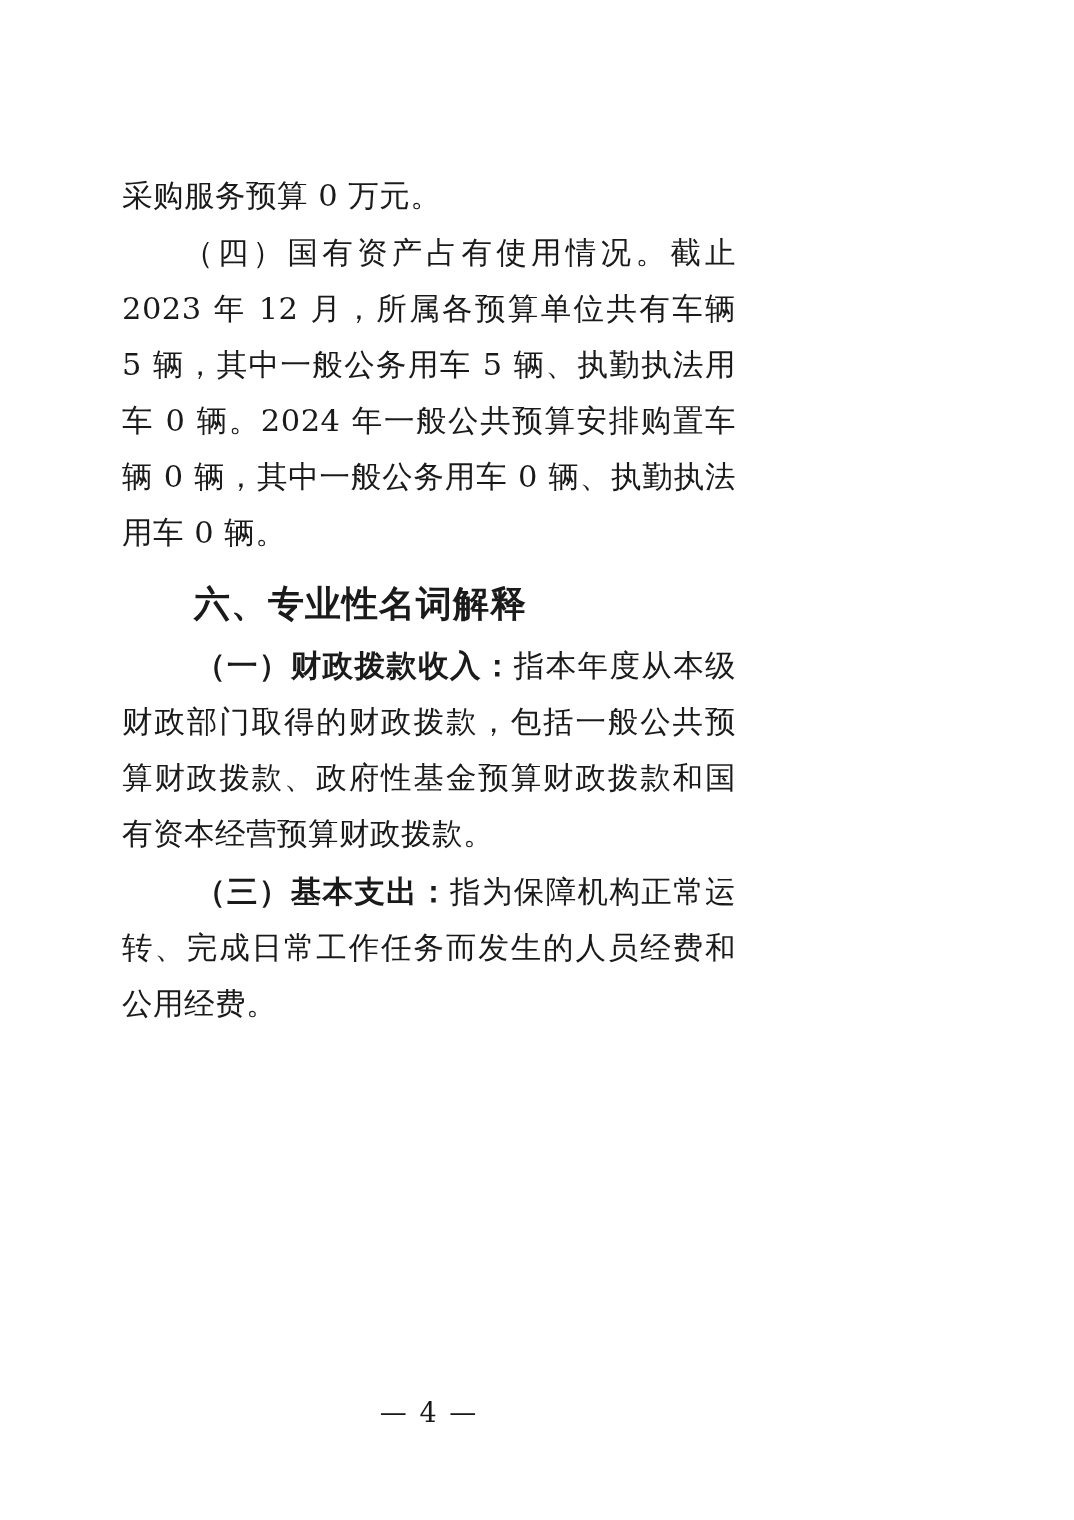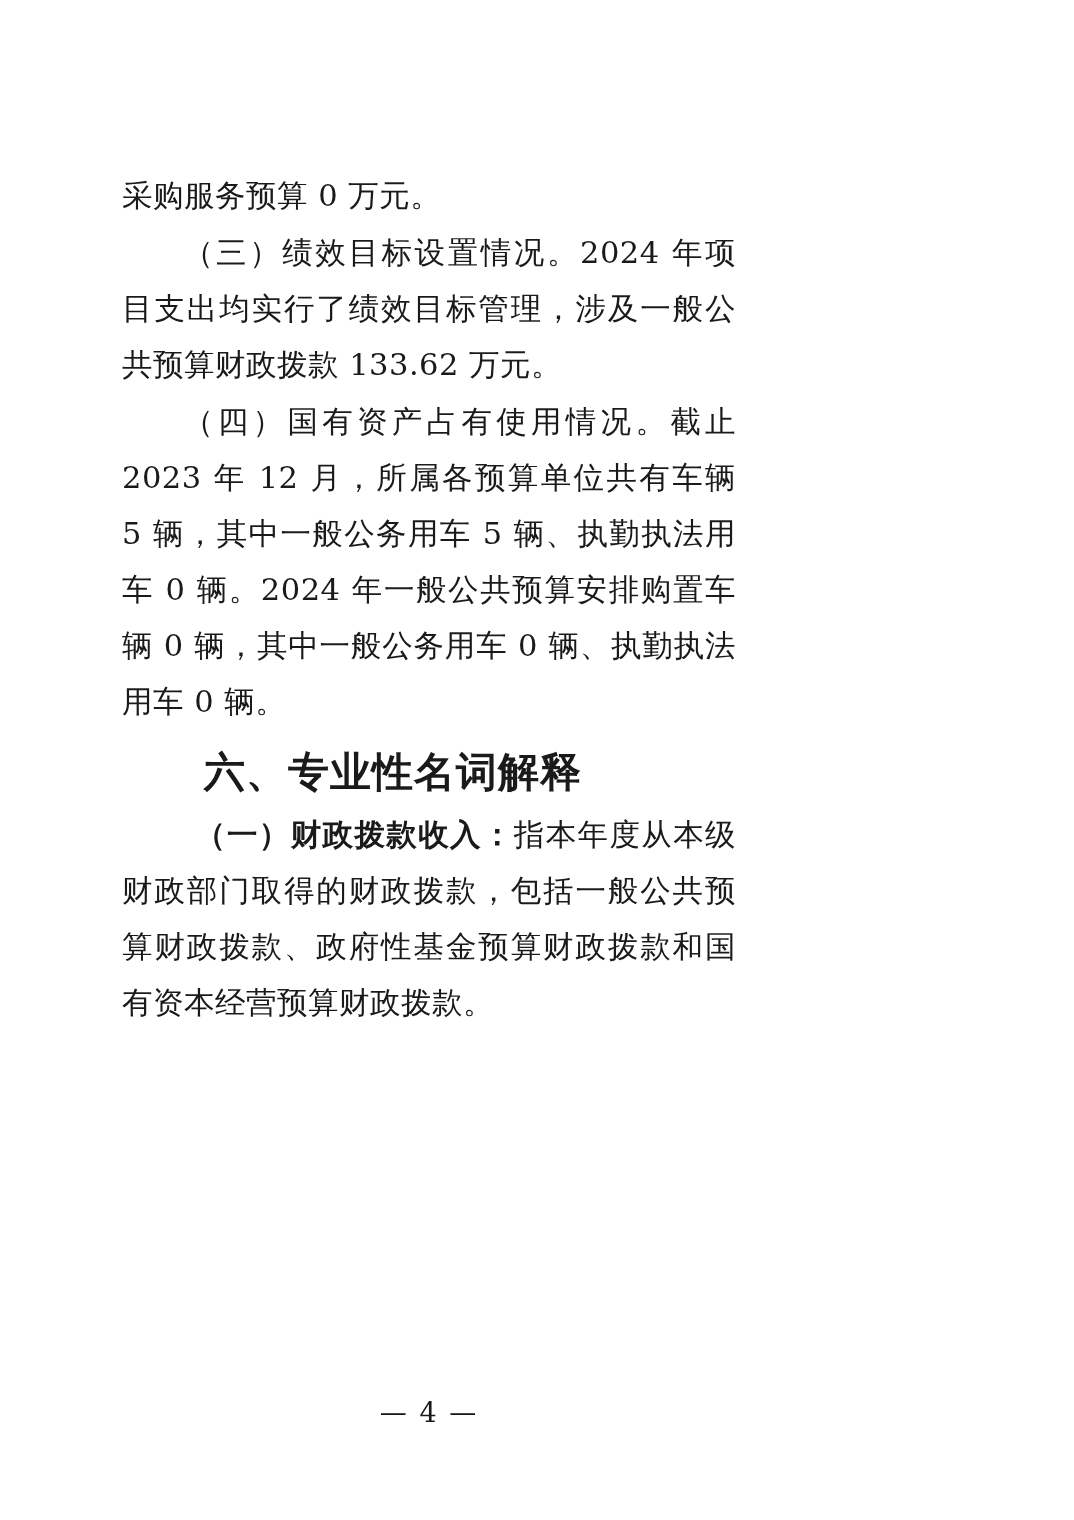--- a/index.html
+++ b/index.html
@@ -33,21 +33,21 @@
     margin: 0 0 1px 0;
     text-indent: 2em;
   }
   .para.no-indent {
     text-indent: 0;
   }
   .heading {
     margin: 14px 0 6px 0;
     text-indent: 2em;
     font-weight: bold;
-    font-size: 41px;
+    font-size: 36px;
     letter-spacing: 1px;
   }
   .lead {
     font-weight: bold;
     margin-left: 12px;
   }
   .footer {
     position: absolute;
     left: 0;
     right: 0;
@@ -62,29 +62,29 @@
   }
 </style>
 </head>
 <body>
 
 <div class="page">
   <div class="doc-body">
 
     <p class="para no-indent">采购服务预算 0 万元。</p>
 
-    <p class="para">（三）绩效目标设置情况。2024 年项目支出均实行了绩效目标管理，涉及一般公共预算财政拨款 133.62 万元。</p>
 
     <p class="para">（四）国有资产占有使用情况。截止 2023 年 12 月，所属各预算单位共有车辆 5 辆，其中一般公务用车 5 辆、执勤执法用车 0 辆。2024 年一般公共预算安排购置车辆 0 辆，其中一般公务用车 0 辆、执勤执法用车 0 辆。</p>
 
     <p class="heading">六、专业性名词解释</p>
 
     <p class="para"><span class="lead">（一）财政拨款收入：</span><span>指本年度从本级财政部门取得的财政拨款，包括一般公共预算财政拨款、政府性基金预算财政拨款和国有资本经营预算财政拨款。</span></p>
 
 
+    <p class="para"><span class="lead">（三）基本支出：</span><span>指为保障机构正常运转、完成日常工作任务而发生的人员经费和公用经费。</span></p>
 
 
 
   </div>
 
   <div class="footer">
     <span>—</span>
     <span class="pagenum">4</span>
     <span>—</span>
   </div>

